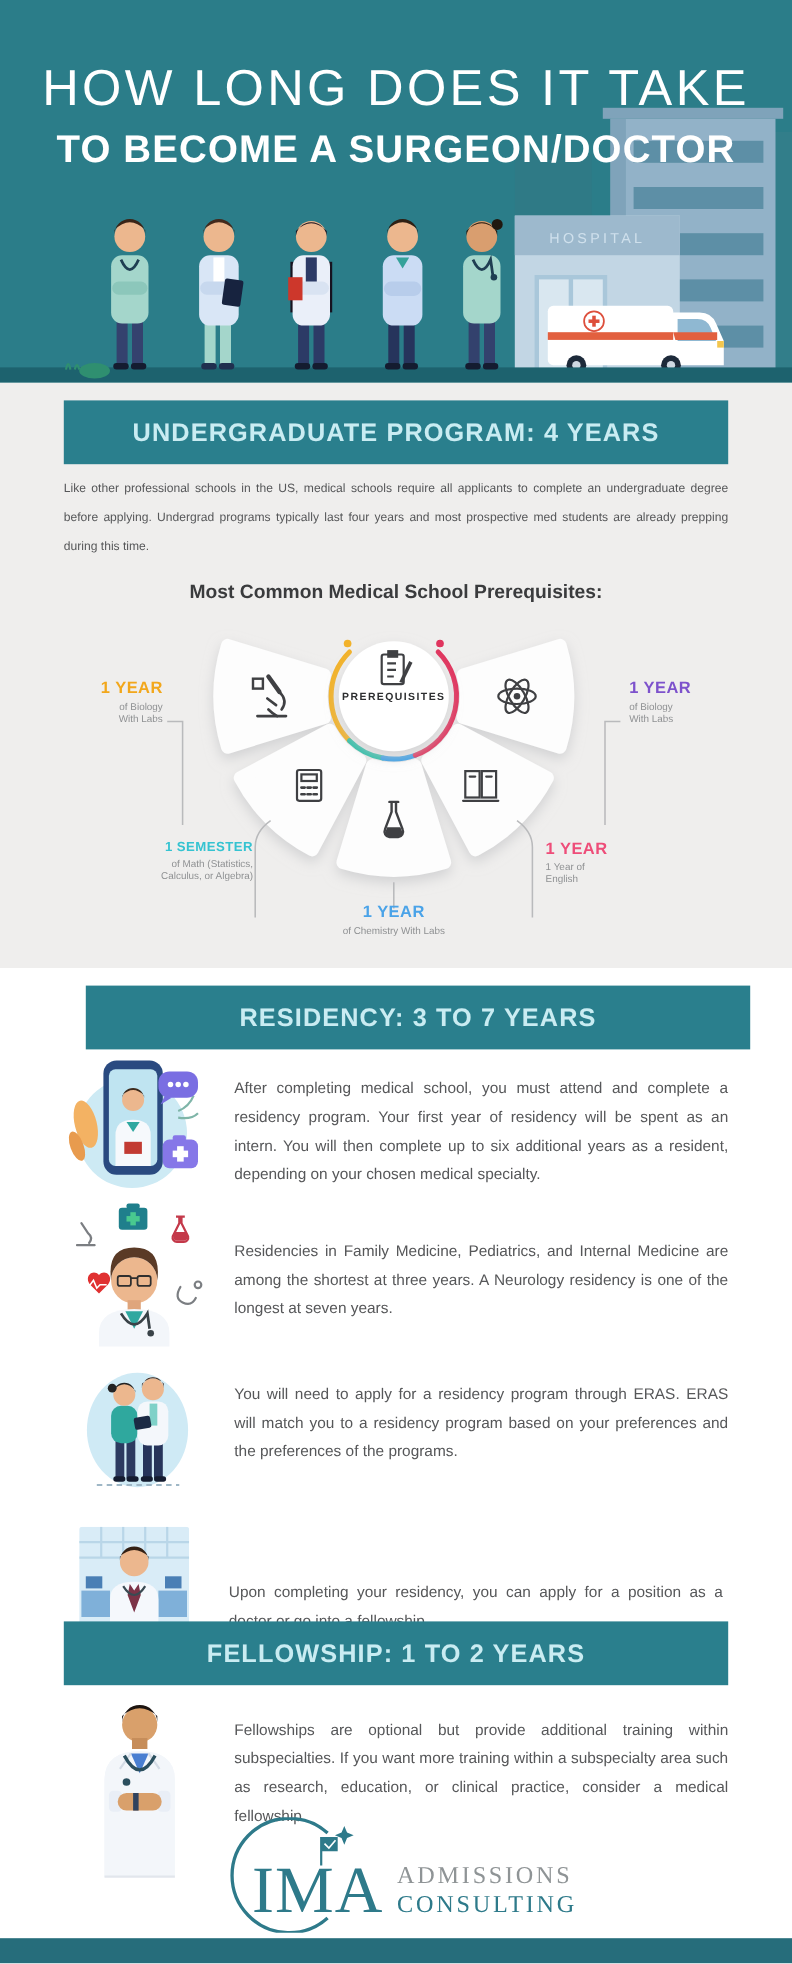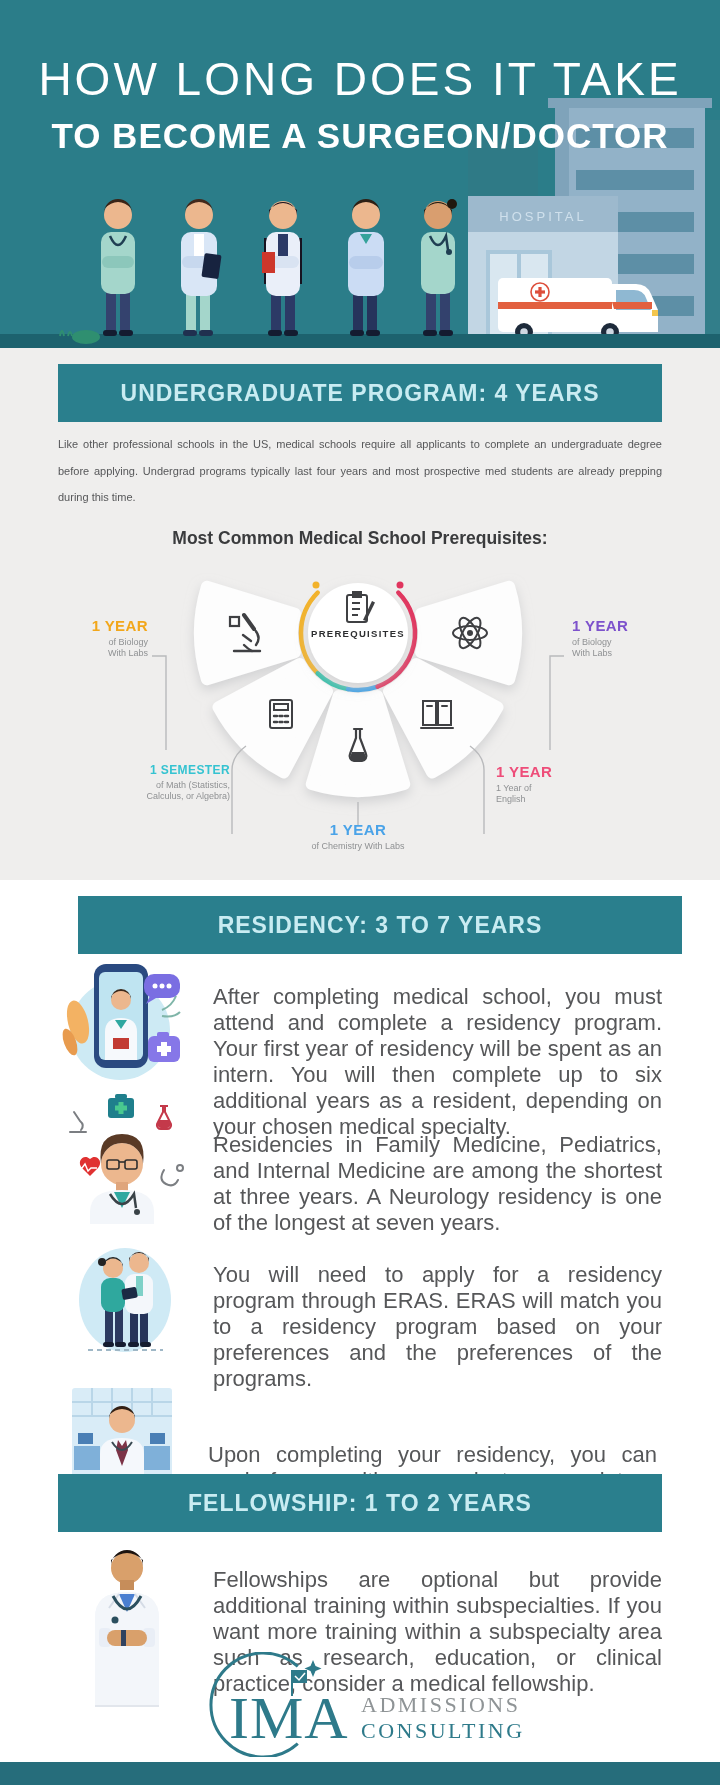--- a/index.html
+++ b/index.html
@@ -37,21 +37,21 @@
   .prq-duration{font-size:15px;font-weight:700;letter-spacing:.4px;}
   .prq-duration.big{font-size:12px;}
   .prq-sub{margin-top:4px;font-size:9px;line-height:11px;color:#8f9193;}
   .lbl-bio{left:0;top:62px;width:88px;text-align:right;}
   .lbl-phy{left:512px;top:62px;width:90px;text-align:left;}
   .lbl-math{left:20px;top:208px;width:150px;text-align:right;}
   .lbl-eng{left:436px;top:208px;width:110px;text-align:left;}
   .lbl-chem{left:223px;top:266px;width:150px;text-align:center;}
 
   
-  .row-text{color:#565759;font-size:22px;line-height:26px;text-align:justify;}
+  .row-text{color:#565759;font-size:14px;line-height:26px;text-align:justify;}
   .r1-text{left:213px;top:962px;width:449px;}
   .r2-text{left:213px;top:1110px;width:449px;}
   .r3-text{left:213px;top:1240px;width:449px;}
   .r4-text{left:208px;top:1420px;width:449px;}
   .f1-text{left:213px;top:1545px;width:449px;}
 
   .footer-bar{left:0;top:1762px;width:720px;height:23px;background:#266d7b;}
 </style>
 </head>
 <body>

